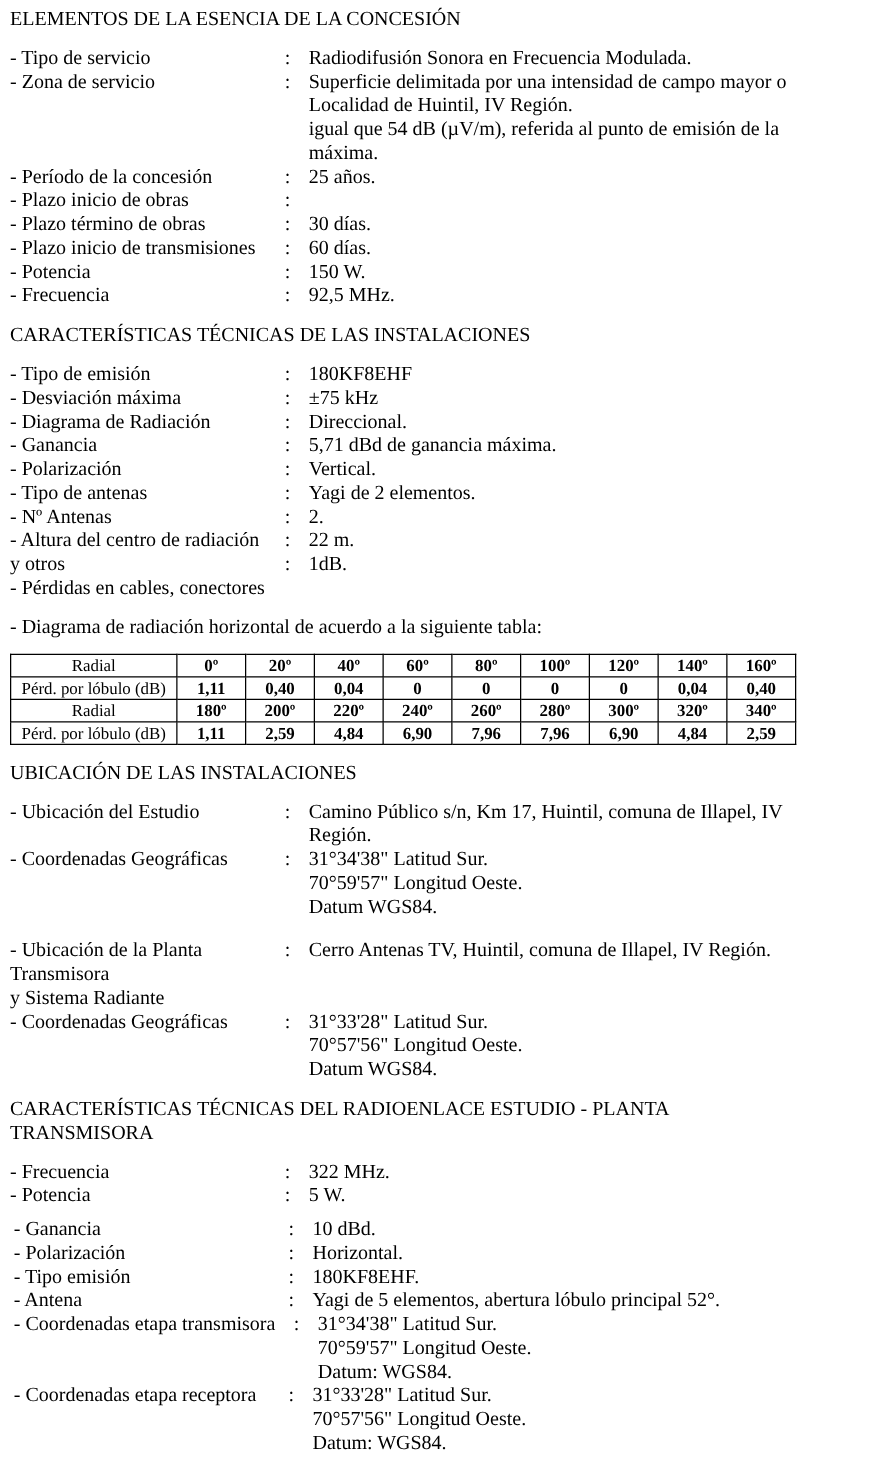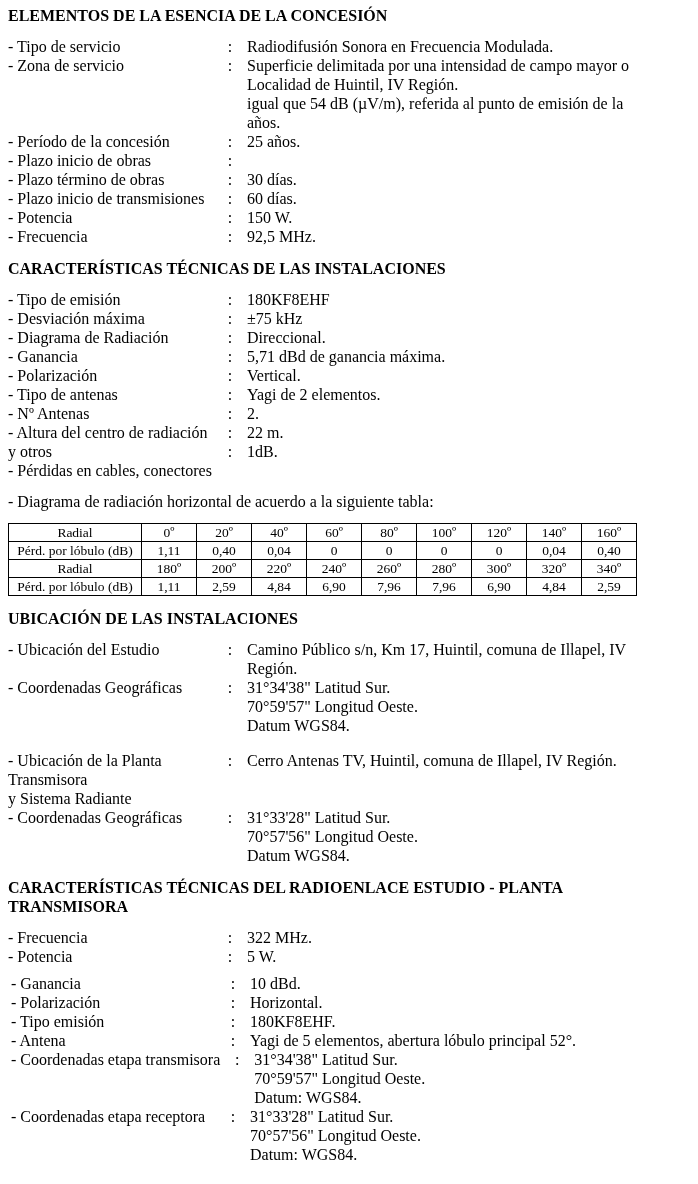--- a/index.html
+++ b/index.html
@@ -14,21 +14,21 @@
     overflow: hidden;
     font-family: "Liberation Serif", serif;
     font-size: 16px;
     line-height: 19px;
   }
   #doc {
     padding: 6px 10px 0 8px;
   }
   .section { margin-bottom: 13px; }
   .heading { margin-bottom: 12px; }
-  .heading div { white-space: nowrap; font-weight: bold; }
+  .heading div { white-space: nowrap; }
   .group + .group { margin-top: 16px; }
   #s4 .group + .group { margin-top: 8px; padding-left: 3px; }
   .row {
     display: flex;
     align-items: flex-start;
   }
   .label { min-width: 205px; flex: 0 0 auto; }
   .colon { width: 34px; flex: 0 0 auto; text-align: center; }
   .value { flex: 1 1 auto; }
   .paragraph { margin-top: 12px; }
@@ -39,21 +39,21 @@
     line-height: 16px;
   }
   .rad-table td {
     border: 1px solid #000;
     text-align: center;
     padding: 0 2px;
     height: 17px;
     margin-top: 28px;
   }
   .rad-table td.first { width: 128px; }
-  .rad-table td.deg { width: 50px; }
+  .rad-table td.deg { width: 50px; font-weight: bold; }
 </style>
 </head>
 <body>
 
 <div id="doc">
     <div class="section" id="s1">
       <div class="heading">
         <div>ELEMENTOS DE LA ESENCIA DE LA CONCESIÓN</div>
       </div>
       <div class="group">
@@ -68,21 +68,21 @@
         </div>
         <div class="row">
           <div class="label">
             <div>- Zona de servicio</div>
           </div>
           <div class="colon">:</div>
           <div class="value">
             <div>Superficie delimitada por una intensidad de campo mayor o</div>
             <div>Localidad de Huintil, IV Región.</div>
             <div>igual que 54 dB (µV/m), referida al punto de emisión de la</div>
-            <div>años.</div>
+            <div>máxima.</div>
           </div>
         </div>
         <div class="row">
           <div class="label">
             <div>- Período de la concesión</div>
           </div>
           <div class="colon">:</div>
           <div class="value">
             <div>25 años.</div>
           </div>

